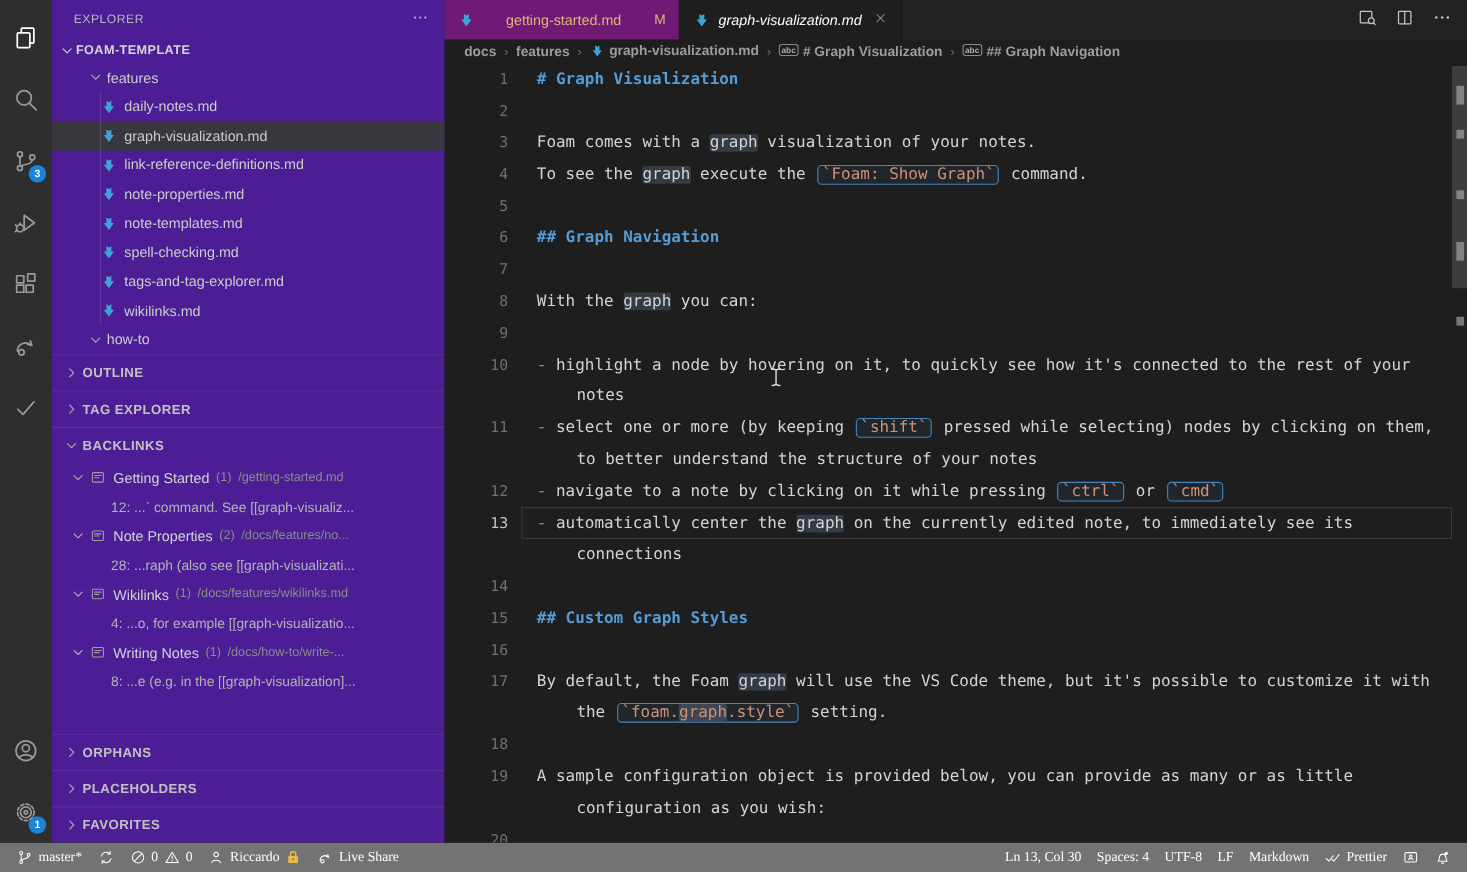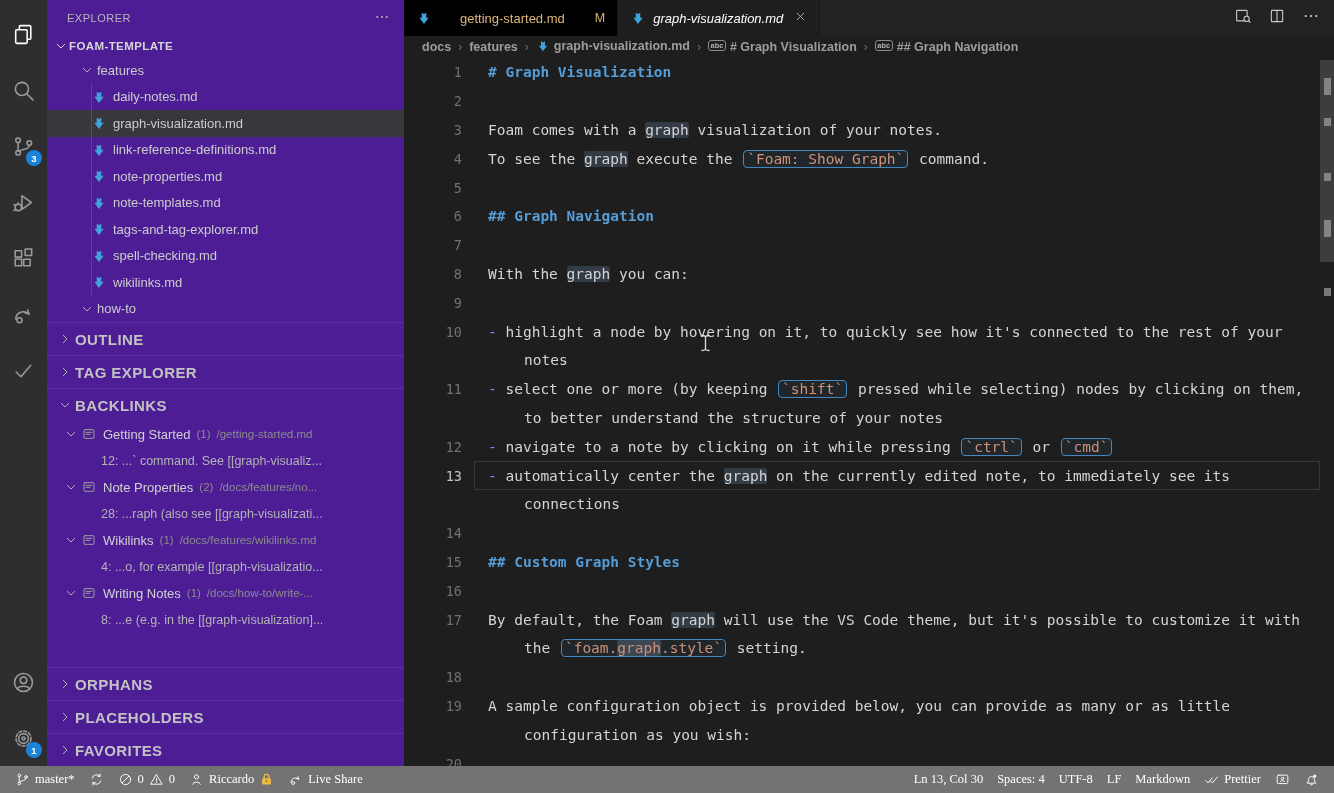--- a/index.html
+++ b/index.html
@@ -22,37 +22,37 @@
   .sb-header .more { margin-left:auto; color:#b8b8b8; cursor:pointer; }
   .sb-header .more svg { width:16px; height:16px; }
   .ws-row { height:22px; display:flex; align-items:center; font-weight:bold; font-size:11.5px; letter-spacing:.4px; color:#d6d6d6; padding-left:6px; flex-shrink:0; cursor:pointer;}
   .icon16 svg { width:16px; height:16px; display:block; }
   .tree-row { height:26.5px; display:flex; align-items:center; cursor:pointer; flex-shrink:0; white-space:nowrap; }
   .tree-row.selected { background:#37373d; }
   .tree-row .chev { margin-right:2px; color:#b0b0b0; }
   .tree-row .ficon { margin-right:6px; }
   .tree-row .flabel { color:#cccccc; }
   .guide { position:absolute; left:44px; top:83px; width:1px; height:212px; background:rgba(255,255,255,0.13); pointer-events:none; }
-  .section-row { height:33px; display:flex; align-items:center; padding-left:10px; font-weight:bold; font-size:15px; letter-spacing:.4px;
+  .section-row { height:33px; display:flex; align-items:center; padding-left:10px; font-weight:bold; font-size:12px; letter-spacing:.4px;
                  color:#c2c2c2; border-top:1px solid rgba(170,170,170,0.15); cursor:pointer; flex-shrink:0;}
   .section-row .chev { margin-right:2px; color:#b0b0b0; }
   .bl-title { height:26.5px; display:flex; align-items:center; padding-left:16px; cursor:pointer; flex-shrink:0; white-space:nowrap; overflow:hidden;}
   .bl-title .chev { color:#b0b0b0; margin-right:2px; }
   .bl-title .nicon { color:#9d9d9d; margin-right:6px; }
   .bl-title .t { color:#d2d2d2; font-size:13px; }
   .bl-title .meta { color:#8c8c8c; font-size:11.5px; margin-left:6px; }
   .bl-detail { height:26.5px; display:flex; align-items:center; padding-left:54px; color:#b4b4b4; font-size:12.5px;
                white-space:nowrap; overflow:hidden; cursor:pointer; flex-shrink:0;}
   .sb-flex { flex:1; }
 
   
   .main { flex:1; display:flex; flex-direction:column; min-width:0; background:#1e1e1e; }
   .tabbar { height:36px; background:#222223; display:flex; align-items:stretch; flex-shrink:0; }
   .tab { display:flex; align-items:center; padding:0 12px; gap:7px; font-size:13px; border-right:1px solid #191919; cursor:pointer; }
-  .tab.inactive { background:#000000; color:#dcb67a;gap:28px; }
+  .tab.inactive { background:#701a75; color:#dcb67a;gap:28px; }
   .tab.active { background:#1e1e1e; color:#ffffff; }
   .tab.active .label { font-style:italic; }
   .tab .mbadge { font-size:12.5px; margin-left:2px; color:#dcb67a; }
   .tab .close { color:#c5c5c5; margin-left:4px; }
   .tab .close svg { width:13px; height:13px; }
   .editor-actions { margin-left:auto; display:flex; align-items:center; gap:16px; padding-right:14px; color:#c5c5c5; }
   .editor-actions svg { width:18px; height:18px; cursor:pointer; }
 
   .breadcrumbs { height:22px; display:flex; align-items:center; font-size:12.5px; color:#9d9d9d; padding-left:18px; gap:4px;
                  background:#1e1e1e; flex-shrink:0; white-space:nowrap;}
@@ -225,29 +225,29 @@
             </svg>
           </span>
           <span class="flabel">note-templates.md</span>
         </div>
         <div class="tree-row" style="padding-left: 44px;">
           <span class="ficon icon16">
             <svg viewBox="0 0 24 24" fill="none" stroke="currentColor" stroke-width="1.5" stroke-linecap="round" stroke-linejoin="round">
               <path fill="#3fa2d9" stroke="none" d="M12 21L5 11.5h3.6V4l3.4 2 3.4-2v7.5H19z"></path>
             </svg>
           </span>
+          <span class="flabel">spell-checking.md</span>
+        </div>
+        <div class="tree-row" style="padding-left: 44px;">
+          <span class="ficon icon16">
+            <svg viewBox="0 0 24 24" fill="none" stroke="currentColor" stroke-width="1.5" stroke-linecap="round" stroke-linejoin="round">
+              <path fill="#3fa2d9" stroke="none" d="M12 21L5 11.5h3.6V4l3.4 2 3.4-2v7.5H19z"></path>
+            </svg>
+          </span>
           <span class="flabel">tags-and-tag-explorer.md</span>
-        </div>
-        <div class="tree-row" style="padding-left: 44px;">
-          <span class="ficon icon16">
-            <svg viewBox="0 0 24 24" fill="none" stroke="currentColor" stroke-width="1.5" stroke-linecap="round" stroke-linejoin="round">
-              <path fill="#3fa2d9" stroke="none" d="M12 21L5 11.5h3.6V4l3.4 2 3.4-2v7.5H19z"></path>
-            </svg>
-          </span>
-          <span class="flabel">spell-checking.md</span>
         </div>
         <div class="tree-row" style="padding-left: 44px;">
           <span class="ficon icon16">
             <svg viewBox="0 0 24 24" fill="none" stroke="currentColor" stroke-width="1.5" stroke-linecap="round" stroke-linejoin="round">
               <path fill="#3fa2d9" stroke="none" d="M12 21L5 11.5h3.6V4l3.4 2 3.4-2v7.5H19z"></path>
             </svg>
           </span>
           <span class="flabel">wikilinks.md</span>
         </div>
         <div class="tree-row" style="padding-left: 32px;">

